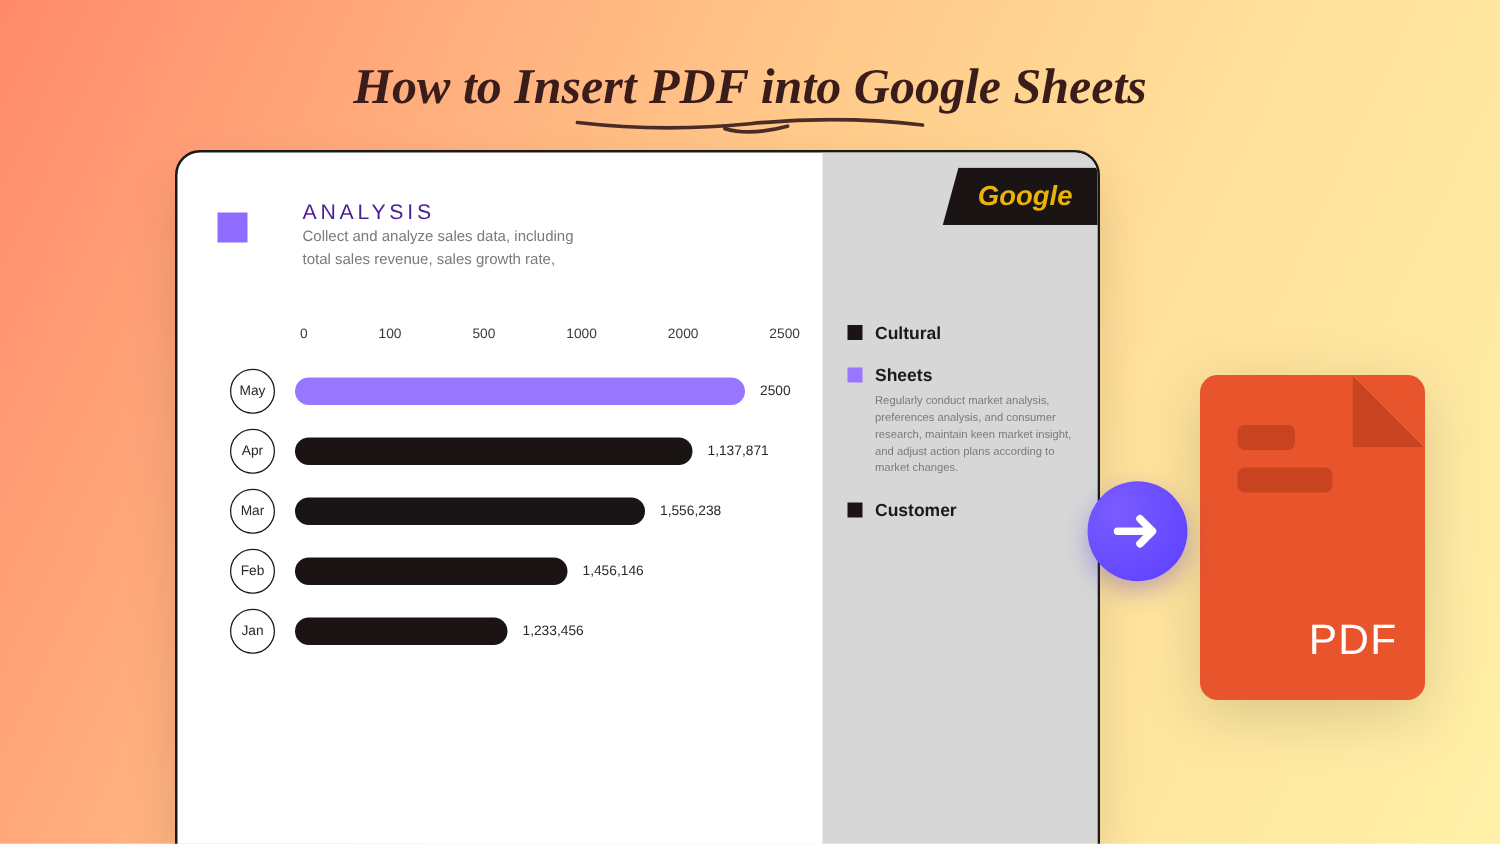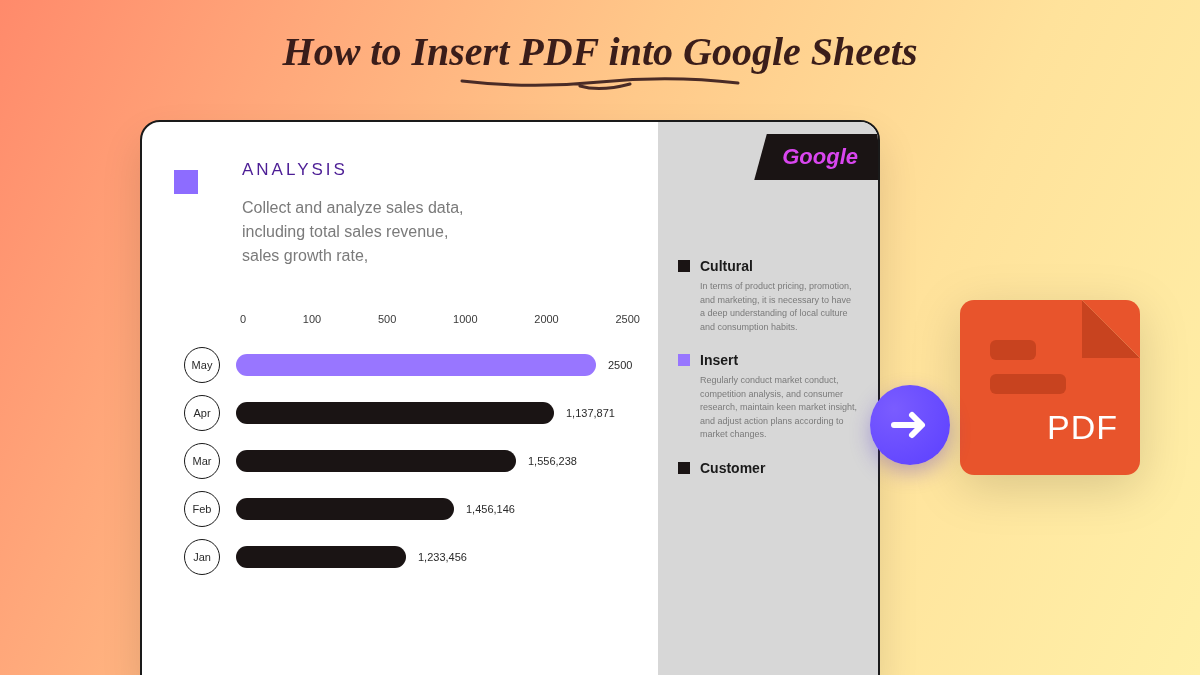--- a/index.html
+++ b/index.html
@@ -13,20 +13,21 @@
 }
 .page-title {
   text-align: center;
   font-family: Georgia, "Times New Roman", serif;
   font-style: italic;
   font-weight: 700;
   font-size: 40px;
   color: #3a1d1a;
   padding-top: 28px;
   position: relative;
+  margin-top: 17px;
 }
 .title-squiggle {
   display: block;
   margin: 2px auto 0;
   width: 280px;
   height: 14px;
 }
 .card {
   position: absolute;
   left: 140px;
@@ -78,22 +79,21 @@
 .subheading {
   margin-left: 64px;
   font-size: 17px;
   font-weight: 500;
   letter-spacing: 3px;
   color: #4c1d95;
   margin-top: 2px;
 }
 .desc {
   margin-left: 64px;
-  margin-top: 16px;
-  font-size: 16px;
+  font-size: 12px;
   color: #7a7a7a;
   line-height: 1.5;
   max-width: 240px;
 }
 .axis {
   margin-top: 45px;
   margin-left: 62px;
   display: flex;
   justify-content: space-between;
   width: 400px;
@@ -134,21 +134,21 @@
 .bar.highlight { background: #9876ff; }
 .bar-val {
   margin-left: 12px;
   font-size: 11px;
   color: #2a2a2a;
 }
 .google-tab {
   position: absolute;
   top: 12px; right: -2px;
   background: #1a1414;
-  color: #d946ef;
+  color: #eab308;
   font-style: italic;
   font-weight: 600;
   font-size: 22px;
   padding: 10px 22px 10px 28px;
   clip-path: polygon(10% 0, 100% 0, 100% 100%, 0 100%);
 }
 .side-list {
   margin-top: 120px;
   padding: 0 4px;
 }
@@ -185,21 +185,21 @@
   align-items: center;
   justify-content: center;
   box-shadow: 0 8px 20px rgba(80,50,200,0.35);
   z-index: 5;
 }
 .pdf-icon {
   position: absolute;
   left: 960px;
   top: 300px;
   width: 180px;
-  height: 175px;
+  height: 260px;
   z-index: 4;
   filter: drop-shadow(0 12px 24px rgba(0,0,0,0.15));
 }
 .pdf-body {
   width: 100%; height: 100%;
   background: #e8542c;
   border-radius: 14px;
   position: relative;
   overflow: hidden;
 }
@@ -307,28 +307,27 @@
   </div>
 
   <div class="card-side">
     <div class="google-tab">Google</div>
     <div class="side-list">
       <div class="side-item">
         <div class="side-head">
           <span class="bullet"></span>
           <span>Cultural</span>
         </div>
-        <div class="side-text">In terms of product pricing, promotion, and marketing, it is necessary to have a deep understanding of local culture and consumption habits.</div>
       </div>
       <div class="side-item">
         <div class="side-head">
           <span class="bullet purple"></span>
-          <span>Insert</span>
-        </div>
-        <div class="side-text">Regularly conduct market conduct, competition analysis, and consumer research, maintain keen market insight, and adjust action plans according to market changes.</div>
+          <span>Sheets</span>
+        </div>
+        <div class="side-text">Regularly conduct market analysis, preferences analysis, and consumer research, maintain keen market insight, and adjust action plans according to market changes.</div>
       </div>
       <div class="side-item">
         <div class="side-head">
           <span class="bullet"></span>
           <span>Customer</span>
         </div>
       </div>
     </div>
   </div>
 </div>

